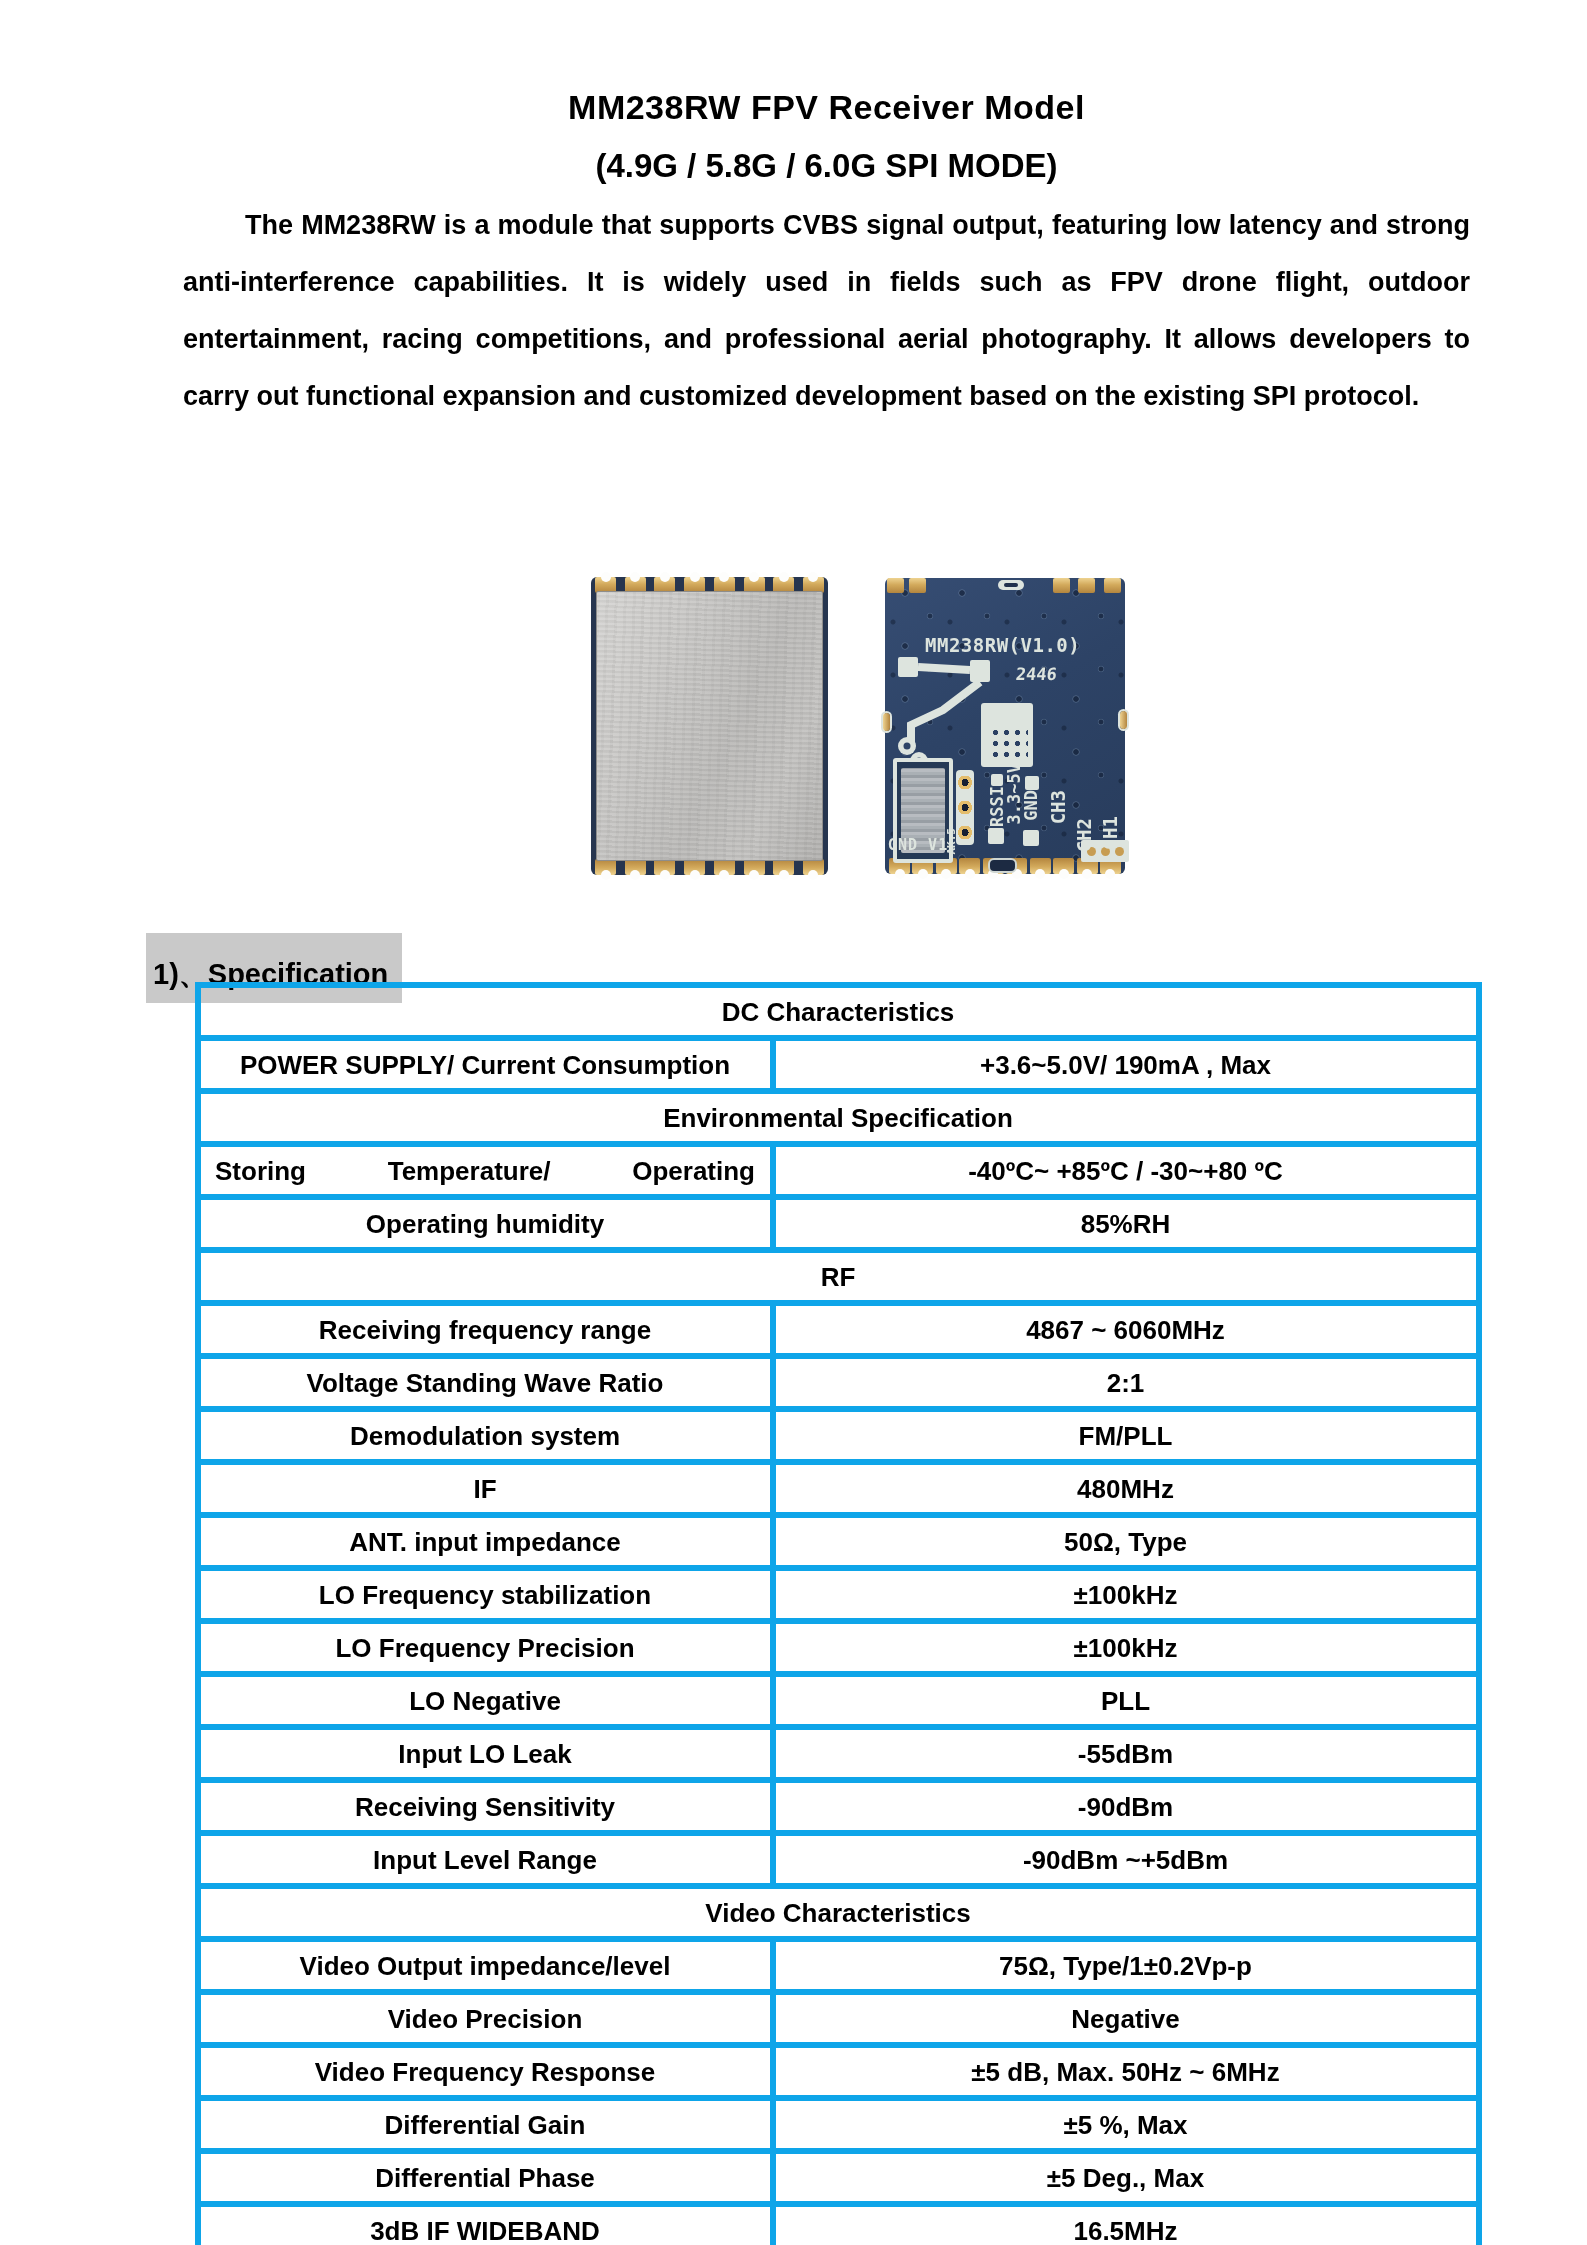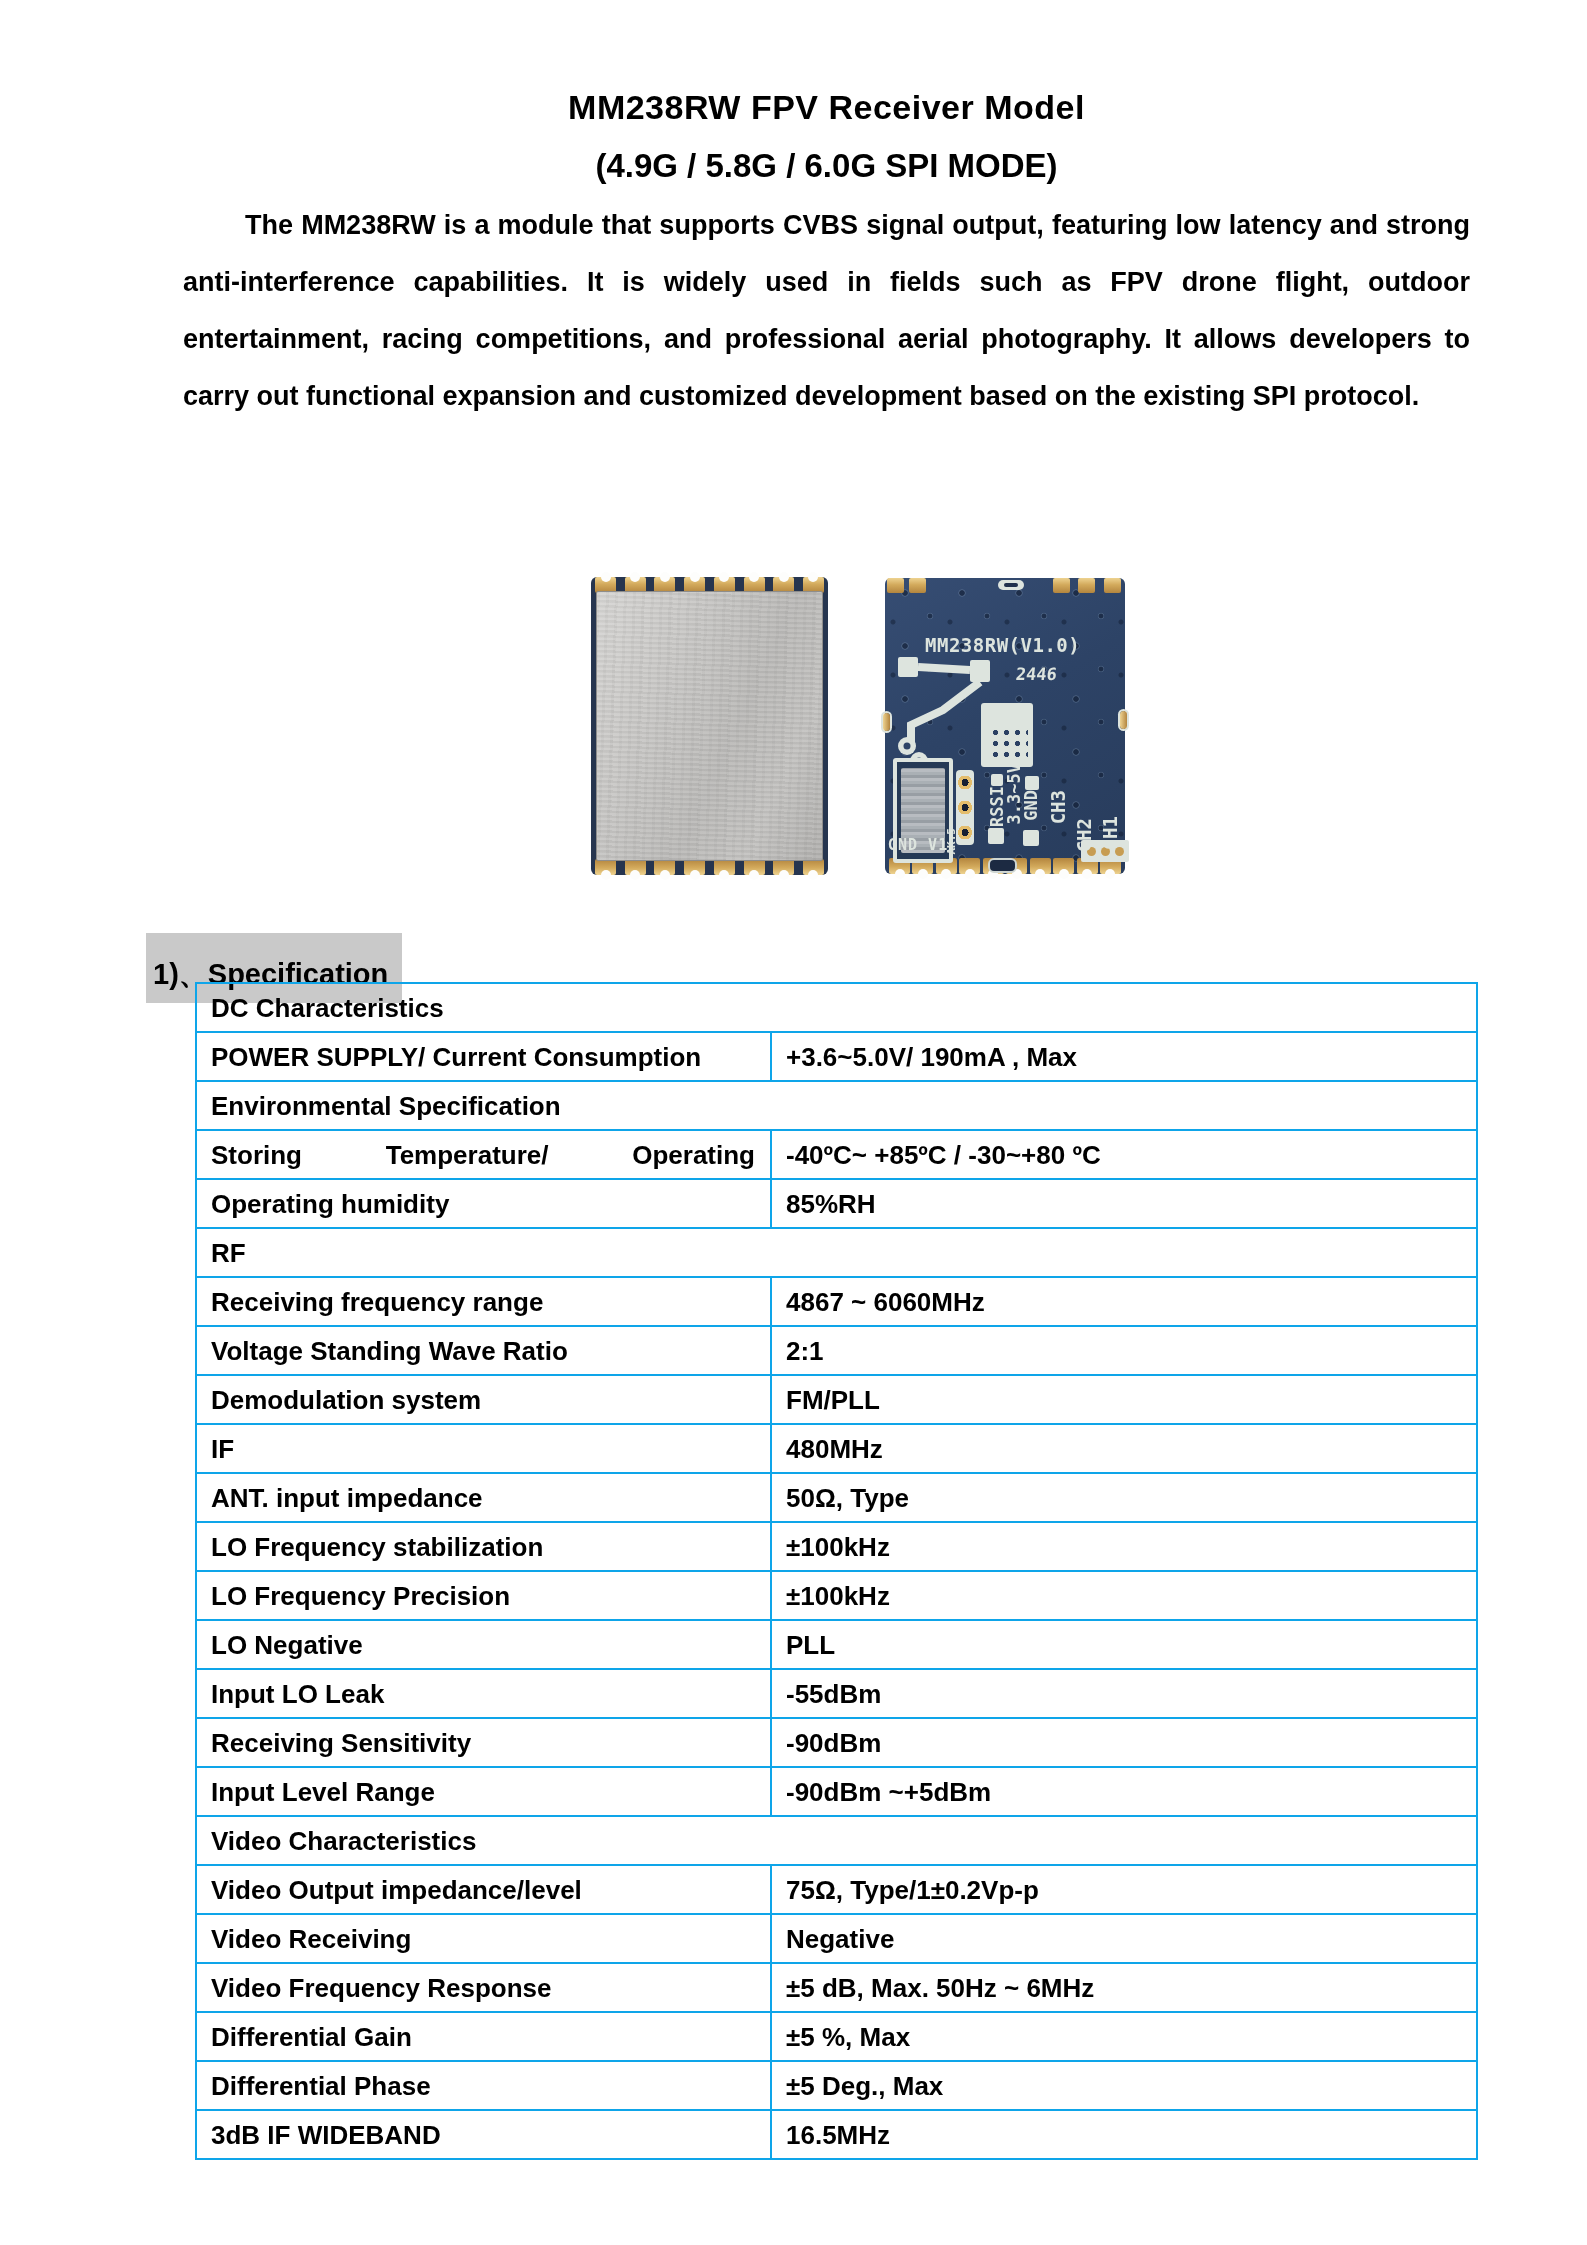--- a/index.html
+++ b/index.html
@@ -61,22 +61,22 @@
   .mb-gnd-v1{left:3px;bottom:20px;font-size:15px;letter-spacing:1px;}
   .slot{position:absolute;border-radius:6px;}
   .pill-gold{position:absolute;width:7px;height:18px;border-radius:4px;
     background:linear-gradient(90deg,#eed391,#b3853e);box-shadow:0 0 0 2px #dde4de;}
   
   .section-heading{position:absolute;left:113px;top:933px;font-size:29px;}
   .section-heading .hl{background:#c9c9c9;padding:22px 14px 8px 7px;display:inline-block;}
   
   .spec-table{position:absolute;left:162px;top:982px;width:1281px;
     border-collapse:collapse;table-layout:fixed;}
-  .spec-table td{border:2px solid #0ea5e9;height:45px;vertical-align:middle;
-    font-size:26px;font-weight:bold;padding:2px 15px 0 14px;overflow:hidden;white-space:nowrap;}
+  .spec-table td{border:6px solid #0ea5e9;height:45px;vertical-align:middle;
+    font-size:26px;font-weight:bold;padding:2px 15px 0 14px;overflow:hidden;white-space:nowrap;text-align:center;}
   .spec-table col.c1{width:575px;} .spec-table col.c2{width:706px;}
   .justify-words{display:flex;justify-content:space-between;}
 </style>
 </head>
 <body>
 
 <div class="page">
 
   <div class="doc-title">MM238RW FPV Receiver Model</div>
   <div class="doc-subtitle">(4.9G / 5.8G / 6.0G SPI MODE)</div>
@@ -266,21 +266,21 @@
           <td>-90dBm ~+5dBm</td>
         </tr>
         <tr>
           <td colspan="2">Video Characteristics</td>
         </tr>
         <tr>
           <td>Video Output impedance/level</td>
           <td>75Ω, Type/1±0.2Vp-p</td>
         </tr>
         <tr>
-          <td>Video Receiving</td>
+          <td>Video Precision</td>
           <td>Negative</td>
         </tr>
         <tr>
           <td>Video Frequency Response</td>
           <td>±5 dB, Max. 50Hz ~ 6MHz</td>
         </tr>
         <tr>
           <td>Differential Gain</td>
           <td>±5 %, Max</td>
         </tr>

